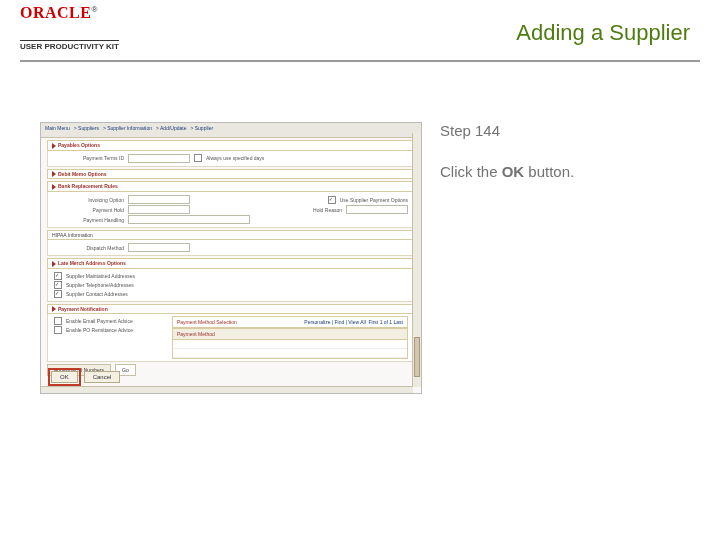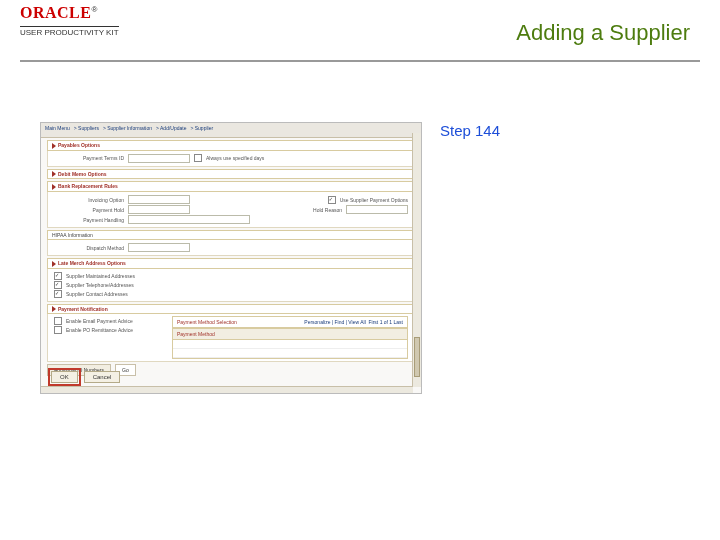--- a/index.html
+++ b/index.html
@@ -29,25 +29,25 @@
     color: #c00;
     letter-spacing: 0.5px;
   }
   .logo-tm {
     font-size: 8px;
     color: #333;
     vertical-align: super;
   }
   .logo-sub {
     font-size: 8px;
-    font-weight: normal;
+    font-weight: bold;
     color: #333;
     border-top: 1px solid #333;
     padding-top: 1px;
-    margin-top: 4px;
+    margin-top: 18px;
   }
   .title {
     position: absolute;
     right: 10px;
     top: 20px;
     font-size: 22px;
     color: #4d7c0f;
   }
   .content {
     position: relative;
@@ -207,21 +207,21 @@
     left: 0; right: 8px; bottom: 0;
     height: 6px;
     background: #ece9df;
     border-top: 1px solid #c8bfa8;
   }
   .instructions {
     position: absolute;
     left: 420px;
     top: 0;
     font-size: 15px;
-    color: #1d4ed8;
+    color: #737373;
   }
   .instructions .step {
     margin-bottom: 24px;
   }
 </style>
 </head>
 <body>
 
 <div class="header">
   <div class="logo-block">
@@ -352,14 +352,17 @@
       <div class="ss-btn ok">OK</div>
       <div class="ss-btn">Cancel</div>
     </div>
 
     <div class="ss-scroll"></div>
     <div class="ss-hscroll"></div>
   </div>
 
   <div class="instructions">
     <div class="step">Step 144</div>
+    <div>
+      <span>Click the </span><b>OK</b><span> button.</span>
+    </div>
   </div>
 </div>
 
 </body></html>

